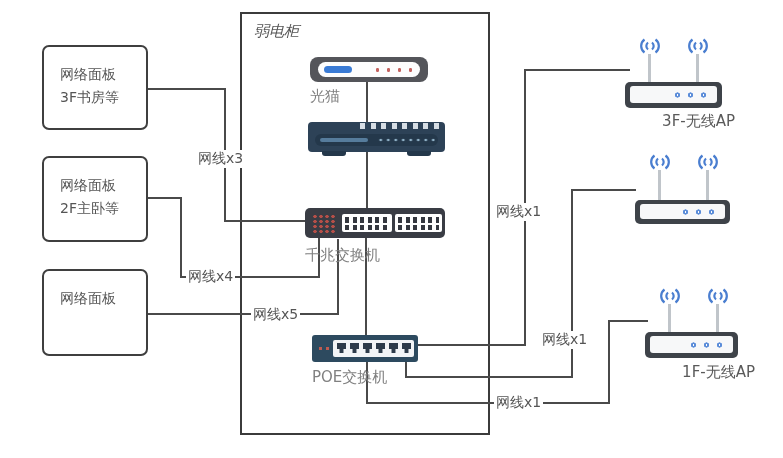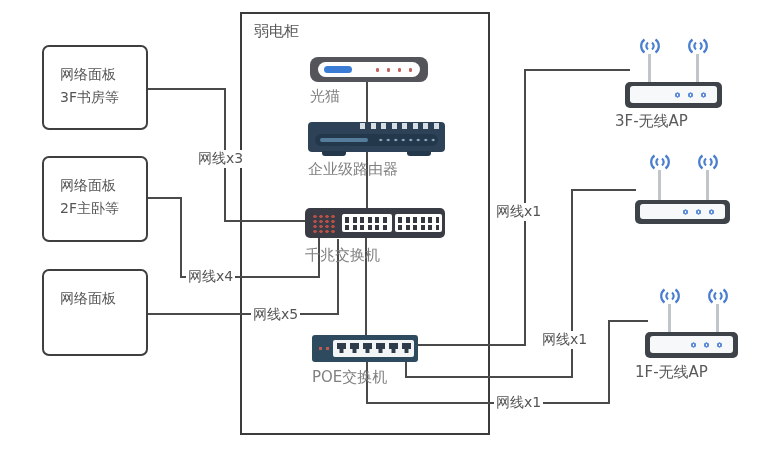--- a/index.html
+++ b/index.html
@@ -5,31 +5,31 @@
   html,body{margin:0;padding:0;background:#fff;}
   #canvas{
     position:relative;width:783px;height:458px;background:#ffffff;overflow:hidden;
     font-family:"DejaVu Sans","Liberation Sans",sans-serif;color:#555;
   }
   
   .ln{position:absolute;display:block;background:#4a4a4a;z-index:2;}
   
   .cabinet{position:absolute;left:240px;top:12px;width:250px;height:423px;
     border:2px solid #3b3b3b;box-sizing:border-box;z-index:1;background:transparent;}
-  .cabinet-label{position:absolute;left:254px;top:22px;font-size:15px;color:#555;z-index:3;}
+  .cabinet-label{position:absolute;left:254px;top:22px;font-size:15px;color:#555;z-index:3;font-style:italic;}
   
   .panel{position:absolute;left:42px;width:106px;height:85px;background:#fff;
     border:2px solid #3f3f3f;border-radius:7px;box-sizing:border-box;z-index:3;
     padding:16px 0 0 16px;font-size:14px;line-height:1.65;color:#555;}
   
   .clabel{position:absolute;z-index:4;background:#fff;font-size:14px;color:#555;
     padding:0 2px;white-space:nowrap;}
   
   .dlabel{position:absolute;z-index:4;text-align:left;font-size:15px;color:#808080;}
-  .aplabel{position:absolute;z-index:4;text-align:left;font-size:15px;color:#5a5a5a;}
+  .aplabel{position:absolute;z-index:4;text-align:right;font-size:15px;color:#5a5a5a;}
   
   .dev{position:absolute;z-index:5;box-sizing:border-box;}
   .modem{left:310px;top:57px;width:118px;height:25px;background:#54555a;border-radius:8px;}
   .modem .strip{position:absolute;left:8px;top:5px;width:102px;height:15px;background:#fdfdfd;border-radius:8px;}
   .modem .pill{position:absolute;left:6px;top:4px;width:28px;height:7px;background:#3a7bd5;border-radius:4px;}
   .modem .dots{position:absolute;left:54px;top:5px;width:48px;height:6px;
     background:radial-gradient(circle,#c4625e 1.7px,rgba(0,0,0,0) 2px) 0 50%/11px 6px repeat-x;}
   .router{left:308px;top:122px;width:137px;height:30px;background:#2d4257;border-radius:4px;}
   .router .topports{position:absolute;left:52px;top:1px;width:84px;height:6px;
     background:repeating-linear-gradient(90deg,#d7dee5 0 5px,rgba(0,0,0,0) 5px 10.5px);}
@@ -129,21 +129,20 @@
 
   <div class="dev router">
     <div class="topports"></div>
     <div class="band">
       <div class="pill"></div>
       <div class="dots"></div>
     </div>
     <div class="foot" style="left:14px;"></div>
     <div class="foot" style="right:14px;"></div>
   </div>
-  <div class="dlabel" style="left:308px;top:160px;width:137px;">企业级路由器</div>
 
   <div class="dev switch">
     <div class="leds"></div>
     <div class="pblock" style="left:37px;width:50px;">
       <div class="prow" style="top:3px;"></div>
       <div class="prow" style="top:10.5px;"></div>
     </div>
     <div class="pblock" style="left:90px;width:47px;">
       <div class="prow" style="top:3px;width:41px;"></div>
       <div class="prow" style="top:10.5px;width:41px;"></div>

